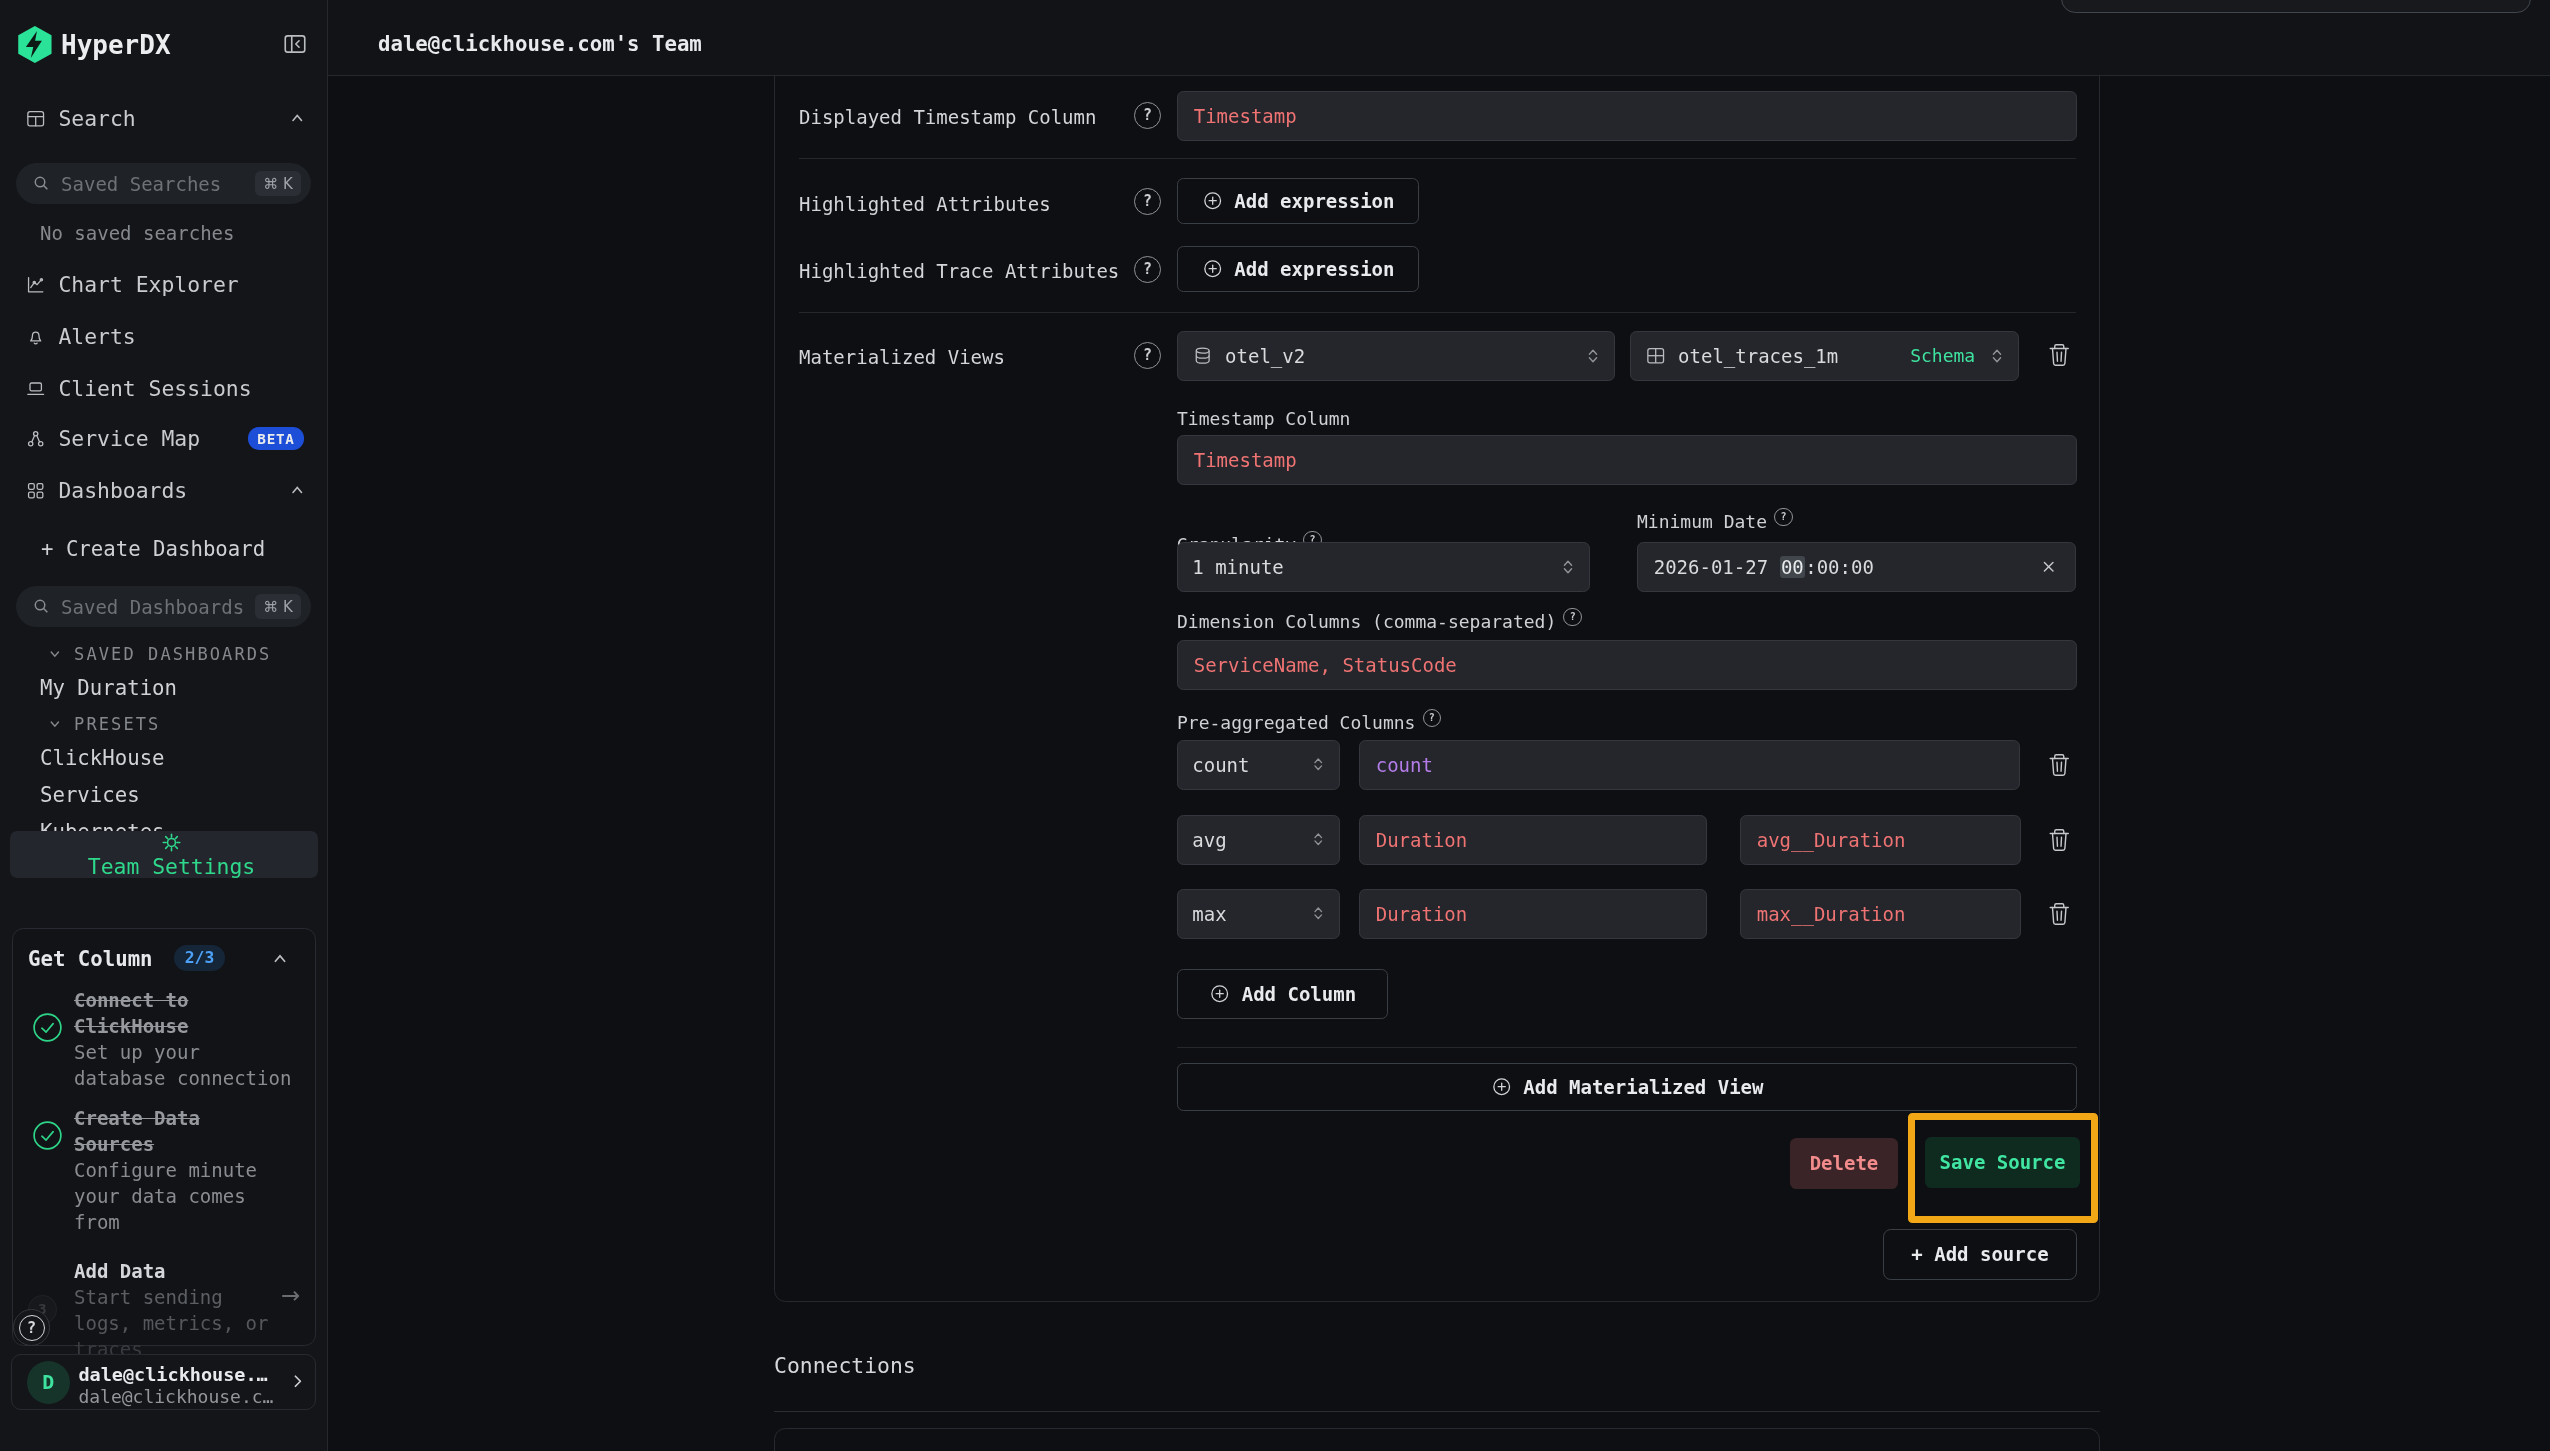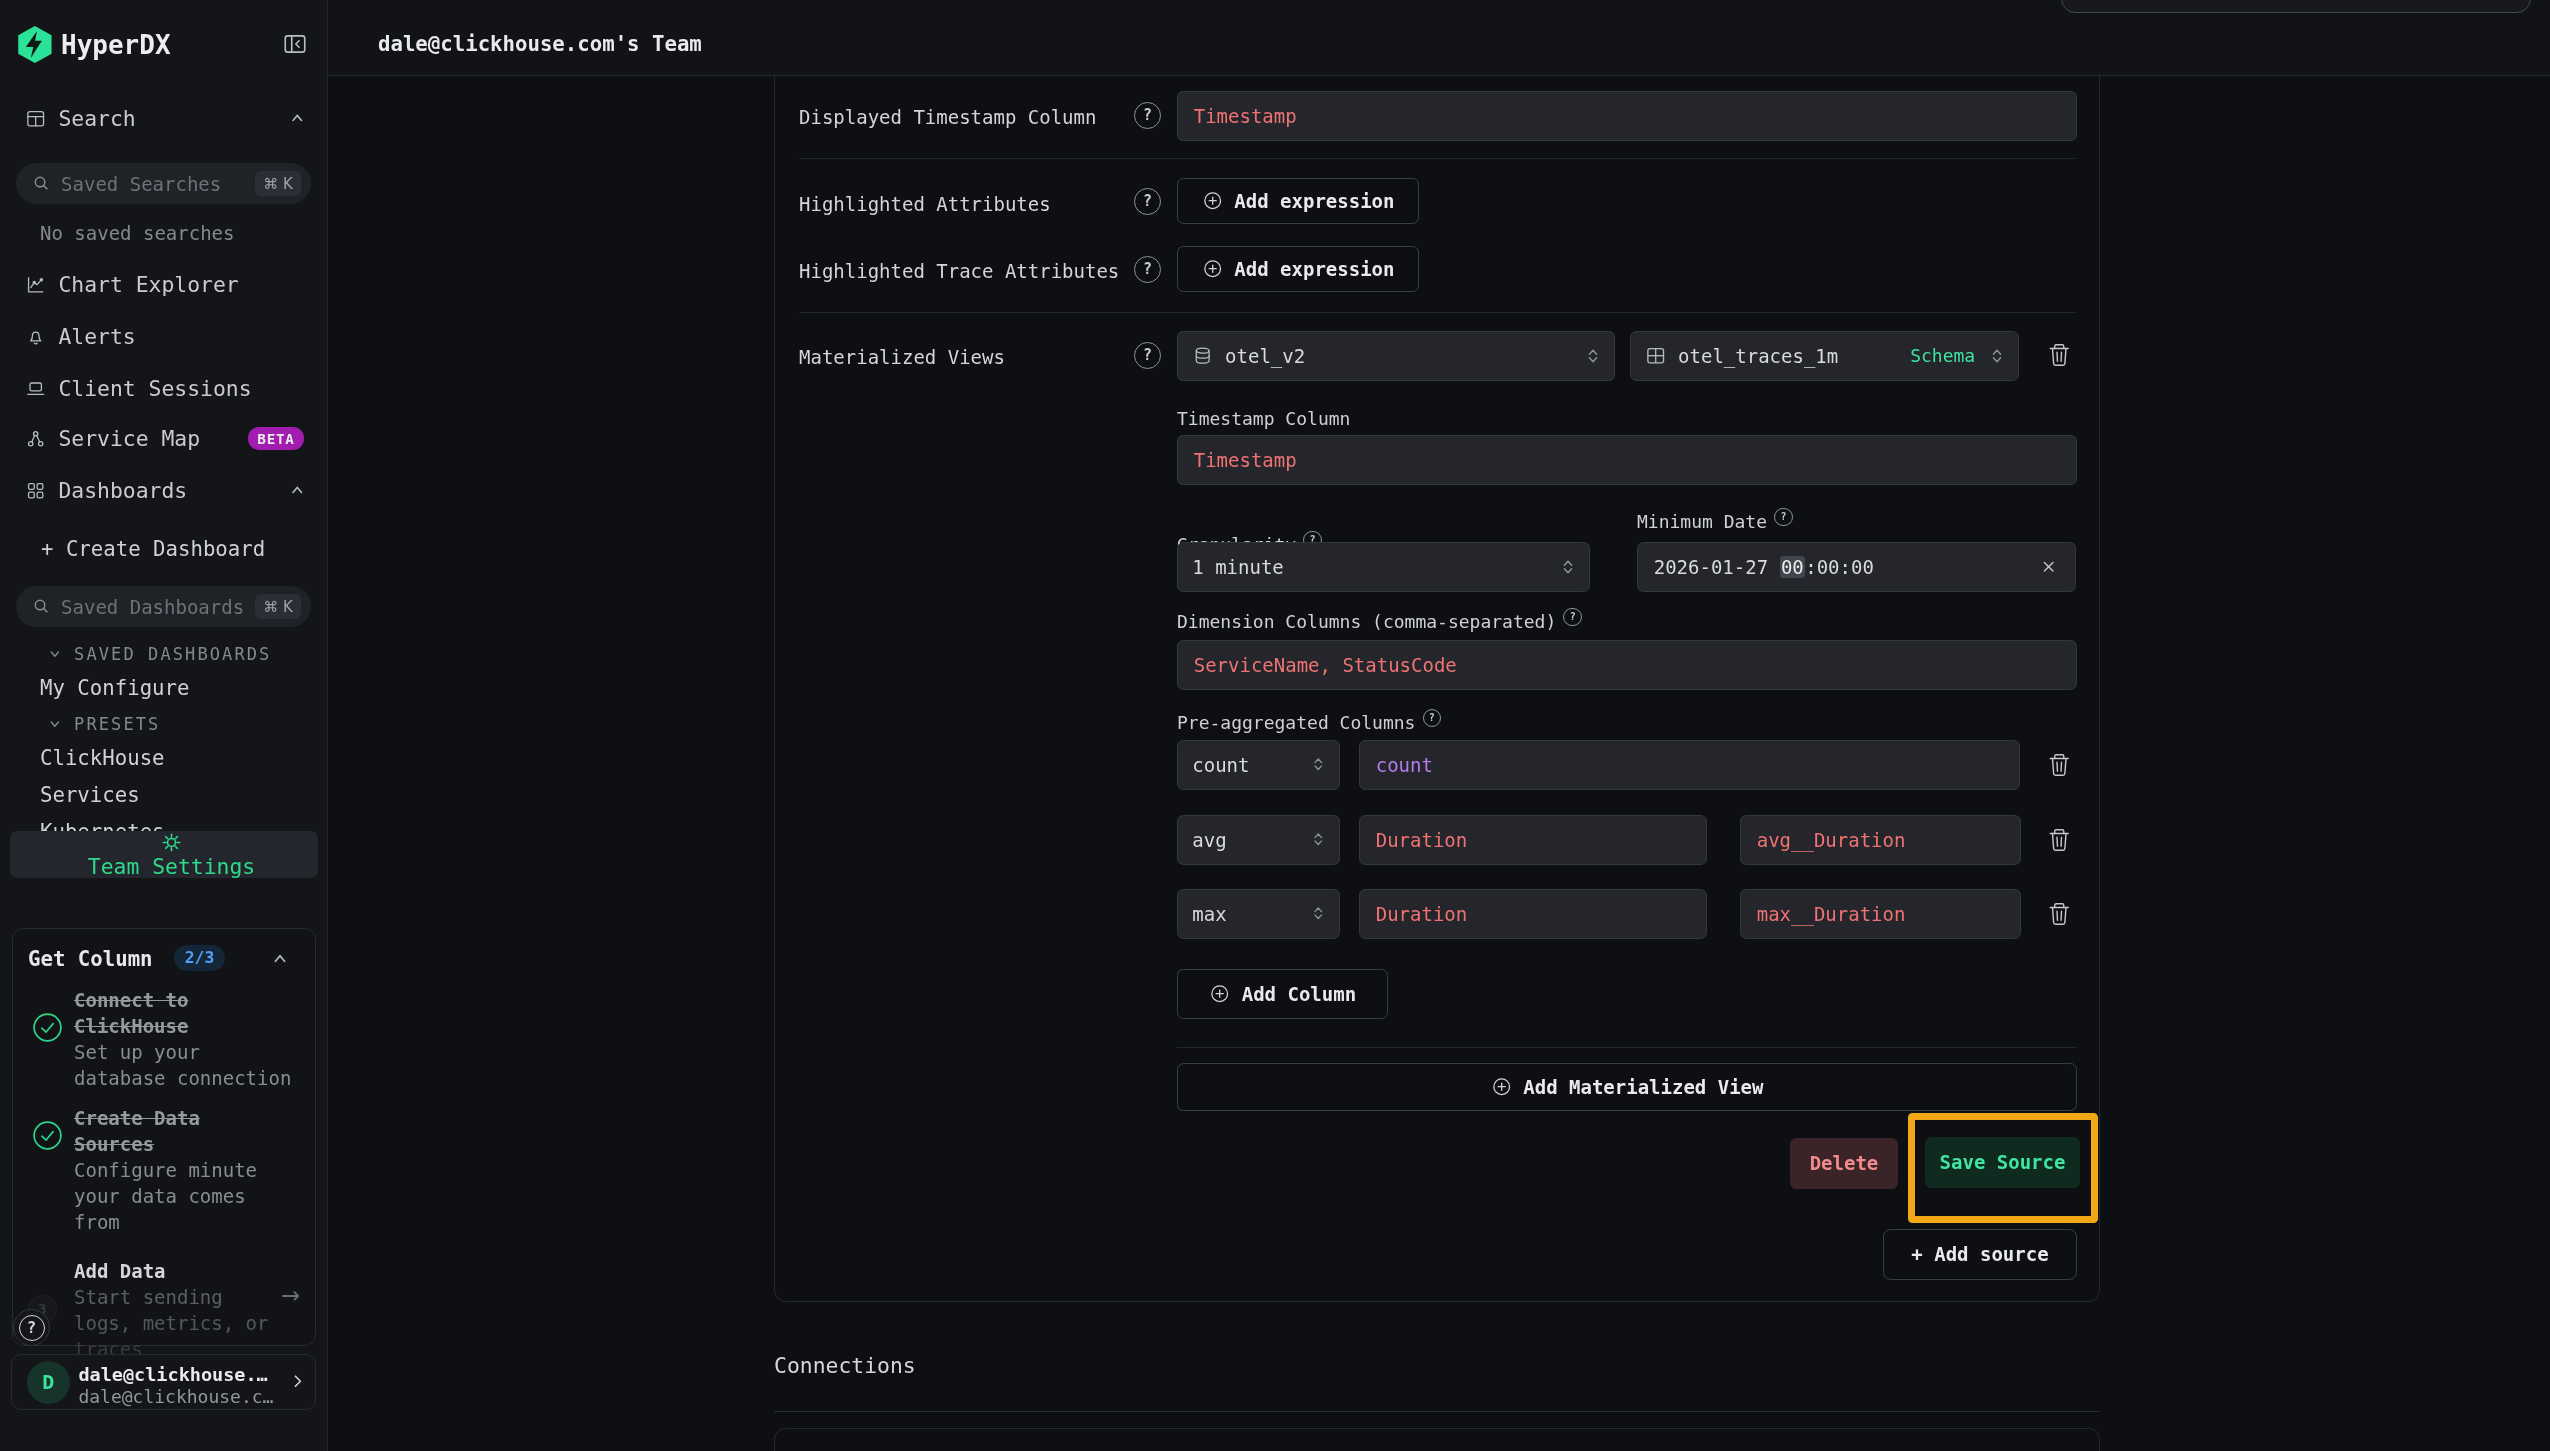--- a/index.html
+++ b/index.html
@@ -16,21 +16,21 @@
   .nav-item .lbl { white-space:nowrap; }
   .nav-chev { position:absolute; right:21.4px; top:6.4px; }
   .pill { position:absolute; left:16.4px; width:295px; height:41px; background:#1f2227;
     border-radius:20.7px; display:flex; align-items:center; padding:0 10px 0 15.7px; gap:10px; }
   .pill .ph { font-size:19px; color:#6e7277; flex:1; white-space:nowrap; }
   .kbd { background:#2b2e34; border-radius:5.7px; padding:3.6px 8.6px; font-size:15px;
     color:#9fa3a8; font-family:"DejaVu Sans",sans-serif; white-space:nowrap; }
   .subitem { position:absolute; left:40px; font-size:20.7px; color:#d0d2d5; white-space:nowrap; }
   .sec-hdr { position:absolute; left:47px; display:flex; align-items:center; gap:11.4px;
     font-size:17px; letter-spacing:2.1px; color:#85888d; }
-  .badge-beta { position:absolute; left:249px; top:-2.9px; background:#a21caf; color:#e8eaec;
+  .badge-beta { position:absolute; left:249px; top:-2.9px; background:#1d4ed8; color:#e8eaec;
     border-radius:11px; padding:3.6px 9.3px; font-size:14.3px; font-weight:bold; letter-spacing:0.7px; }
 
   
   #get-started { position:absolute; left:12px; top:928px; width:304px; height:418px;
     border:1.4px solid #272b31; border-radius:11.4px; background:#121317; }
   .gs-line { line-height:26px; font-size:19px; display:block; white-space:nowrap; }
   .gs-done { color:#96999e; font-weight:bold; text-decoration:line-through; }
   .gs-desc { color:#898c91; }
 
   
@@ -193,21 +193,21 @@
   </div>
 
   <div class="sec-hdr" style="top:644px;">
     <span>
       <svg width="15.7" height="15.7" viewBox="0 0 26 26" fill="none" stroke="#85888d" stroke-width="2.4" stroke-linecap="round">
           <polyline points="7,10 13,17 19,10"></polyline>
         </svg>
       </span>
     <span>SAVED DASHBOARDS</span>
   </div>
-  <div class="subitem" style="top:676px;">My Configure</div>
+  <div class="subitem" style="top:676px;">My Duration</div>
 
   <div class="sec-hdr" style="top:714px;">
     <span>
       <svg width="15.7" height="15.7" viewBox="0 0 26 26" fill="none" stroke="#85888d" stroke-width="2.4" stroke-linecap="round">
           <polyline points="7,10 13,17 19,10"></polyline>
         </svg>
       </span>
     <span>PRESETS</span>
   </div>
   <div class="subitem" style="top:746px;">ClickHouse</div>

